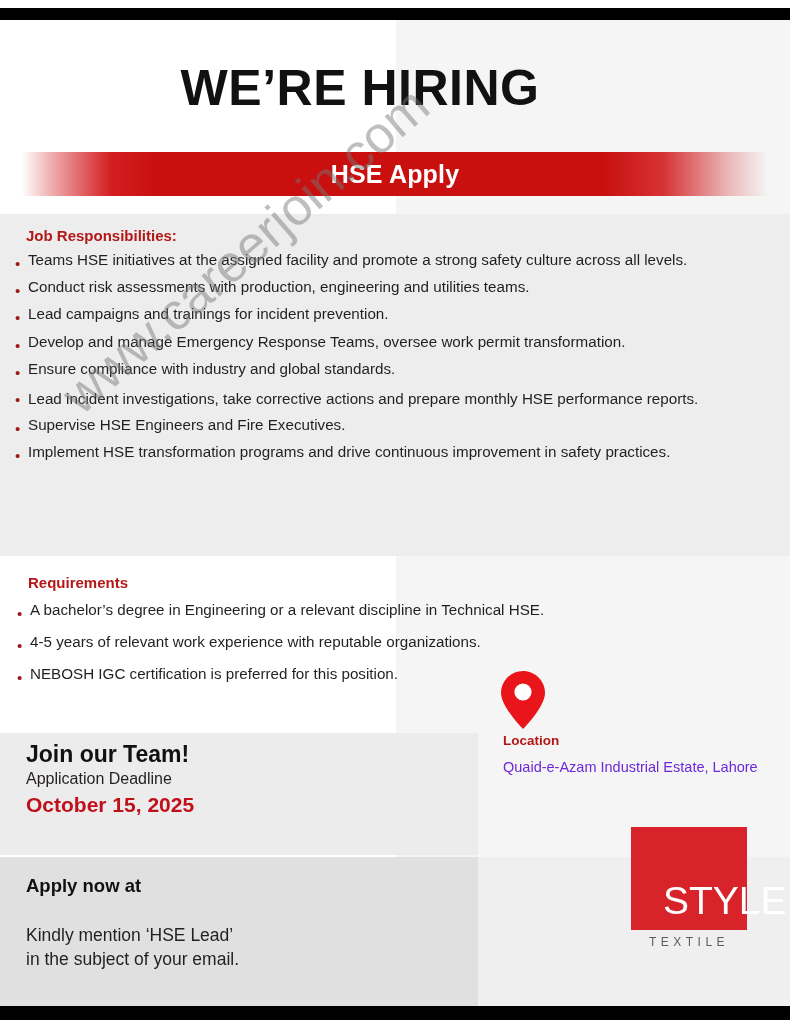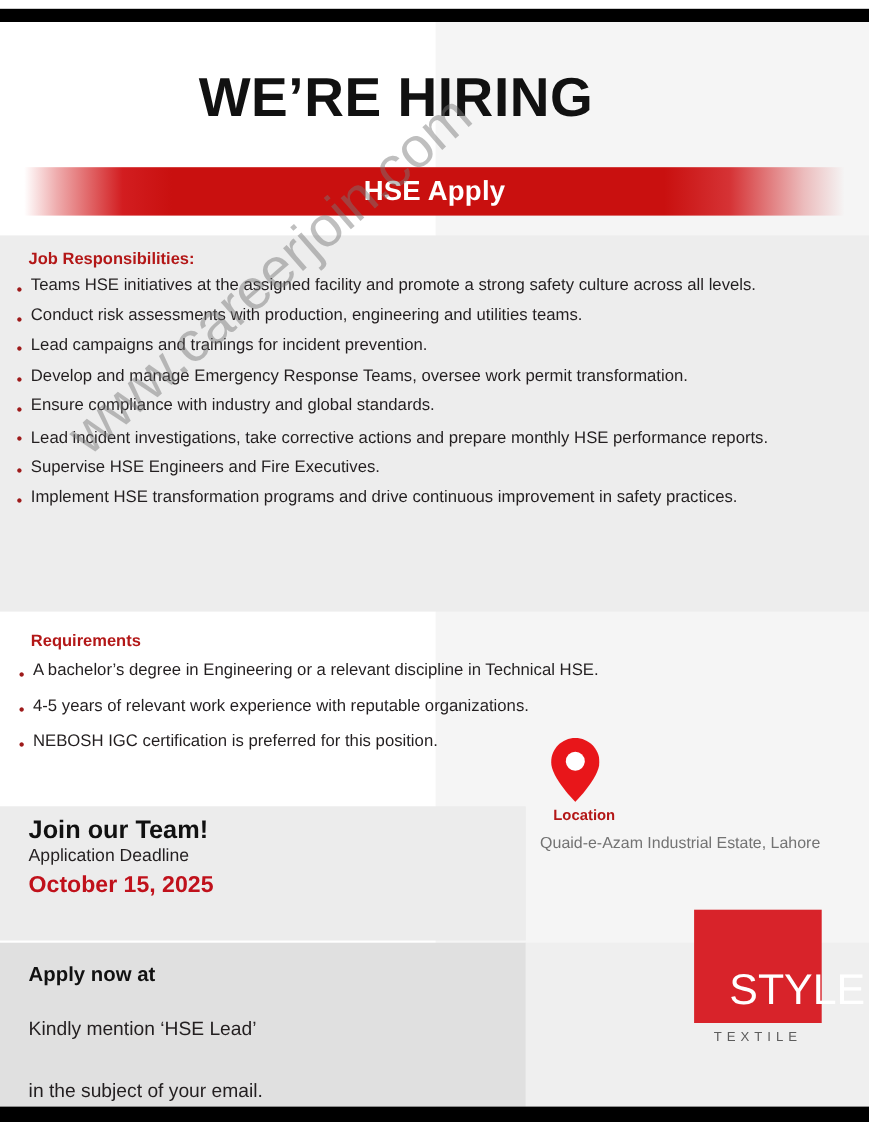--- a/index.html
+++ b/index.html
@@ -88,22 +88,22 @@
 
   
   .pin{
     position:absolute; left:501px; top:671px; width:44px; height:58px;
   }
   .loc-label{
     position:absolute; left:503px; top:733px;
     color:#b31717; font-size:13.5px; font-weight:bold;
   }
   .loc-addr{
-    position:absolute; left:491px; top:759px;
-    color:#737373; font-size:14.5px;
+    position:absolute; left:503px; top:759px;
+    color:#6d28d9; font-size:14.5px;
   }
 
   
   .join-panel{
     position:absolute; left:0; top:733px; width:478px; height:122px;
     background:#ececec;
   }
   .join-title{
     position:absolute; left:26px; top:741px;
     font-size:23px; font-weight:bold; color:#111111;
@@ -133,21 +133,21 @@
   .apply-email{
     position:absolute; left:26px; top:899px;
     font-size:18px; font-weight:bold; color:#c0111b;
   }
   .apply-line1{
     position:absolute; left:26px; top:925px;
     font-size:17.5px; color:#231f20;
   }
   .apply-line2{
     position:absolute; left:26px; top:949px;
-    font-size:17.5px; color:#231f20;margin-top:32px;
+    font-size:17.5px; color:#231f20;
   }
 
   
   .logo{
     position:absolute; left:631px; top:827px; width:116px; height:128px;
   }
   .logo-box{
     position:absolute; left:0; top:0; width:116px; height:103px;
     background:#d8232a;
   }

